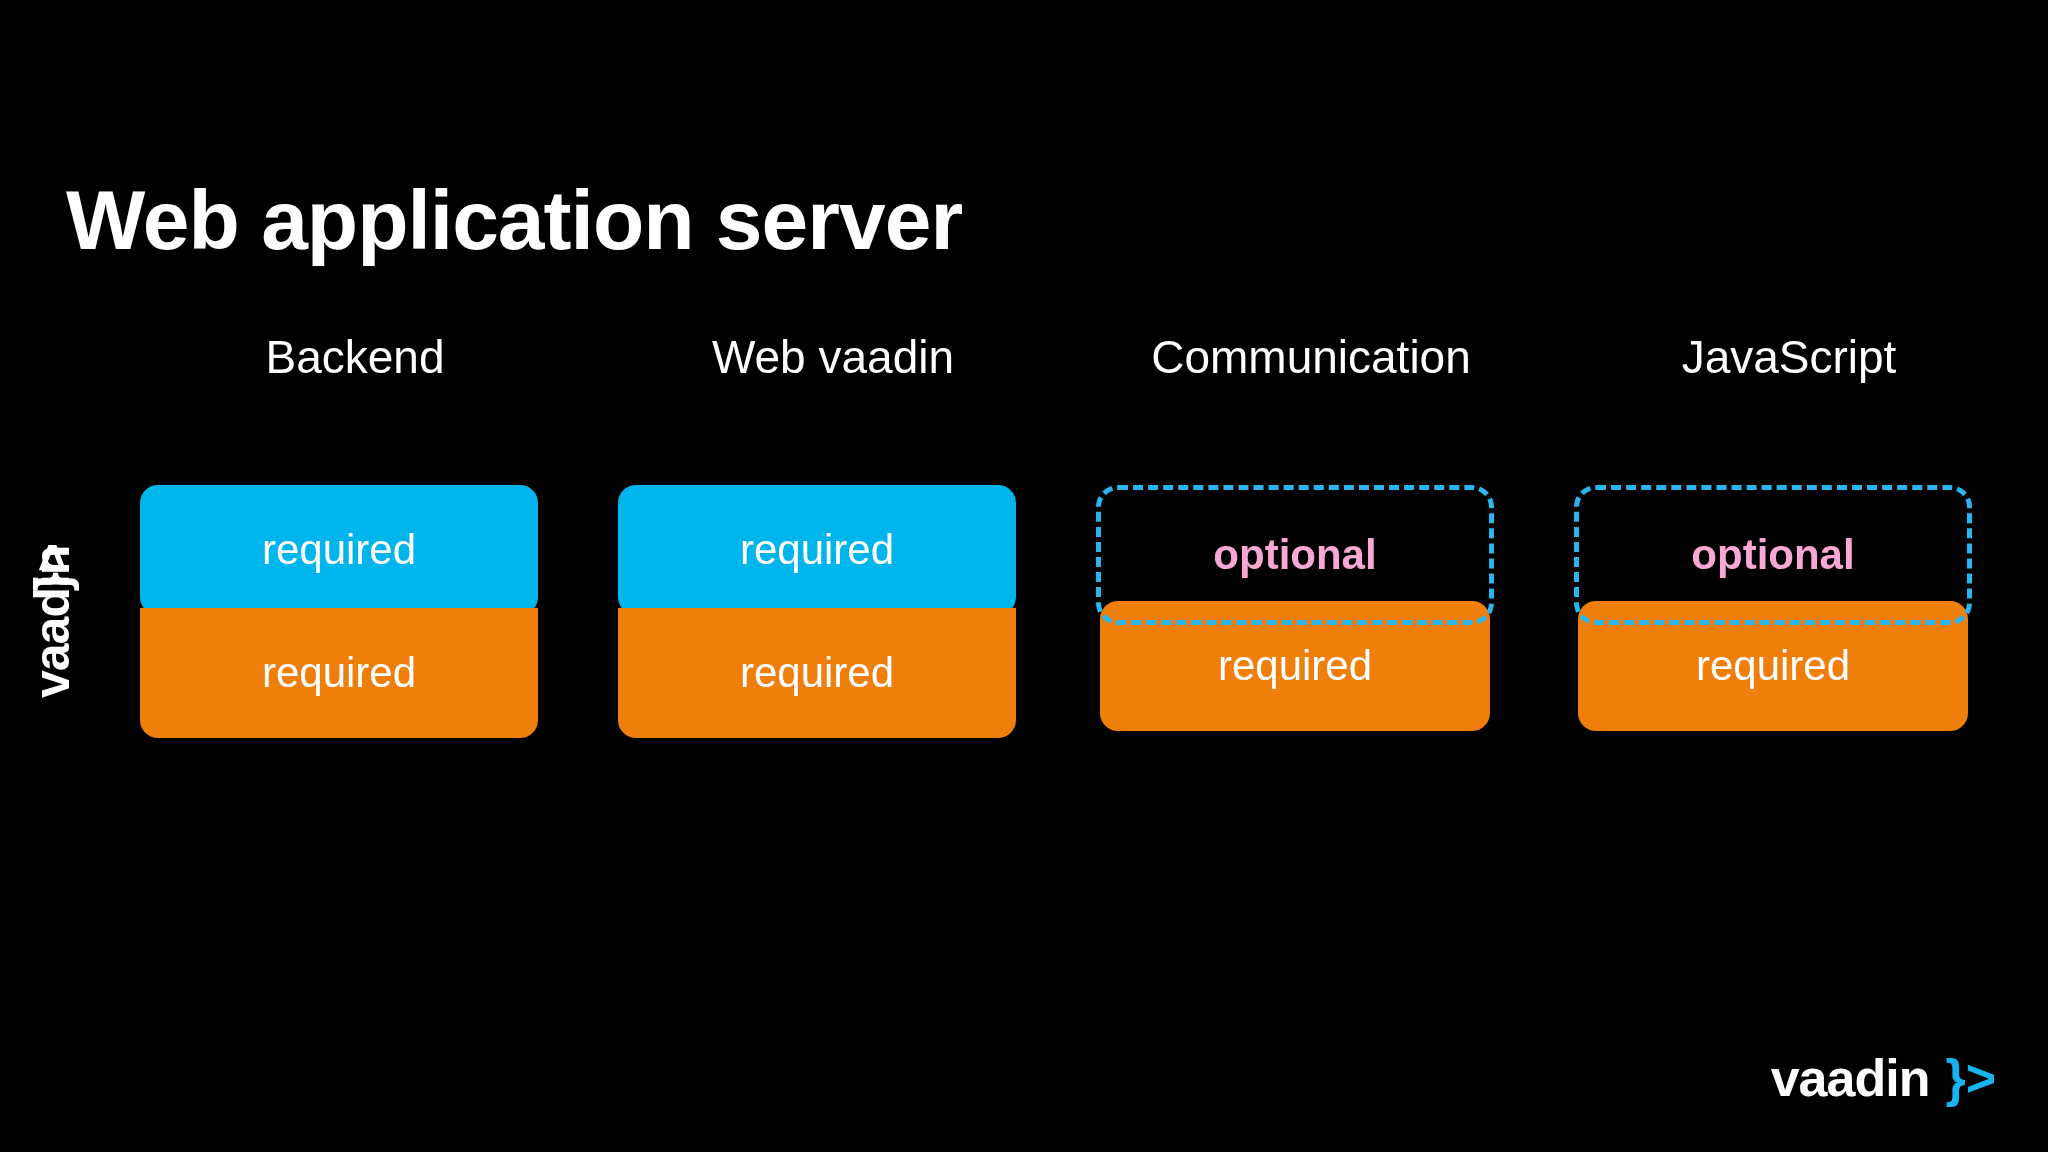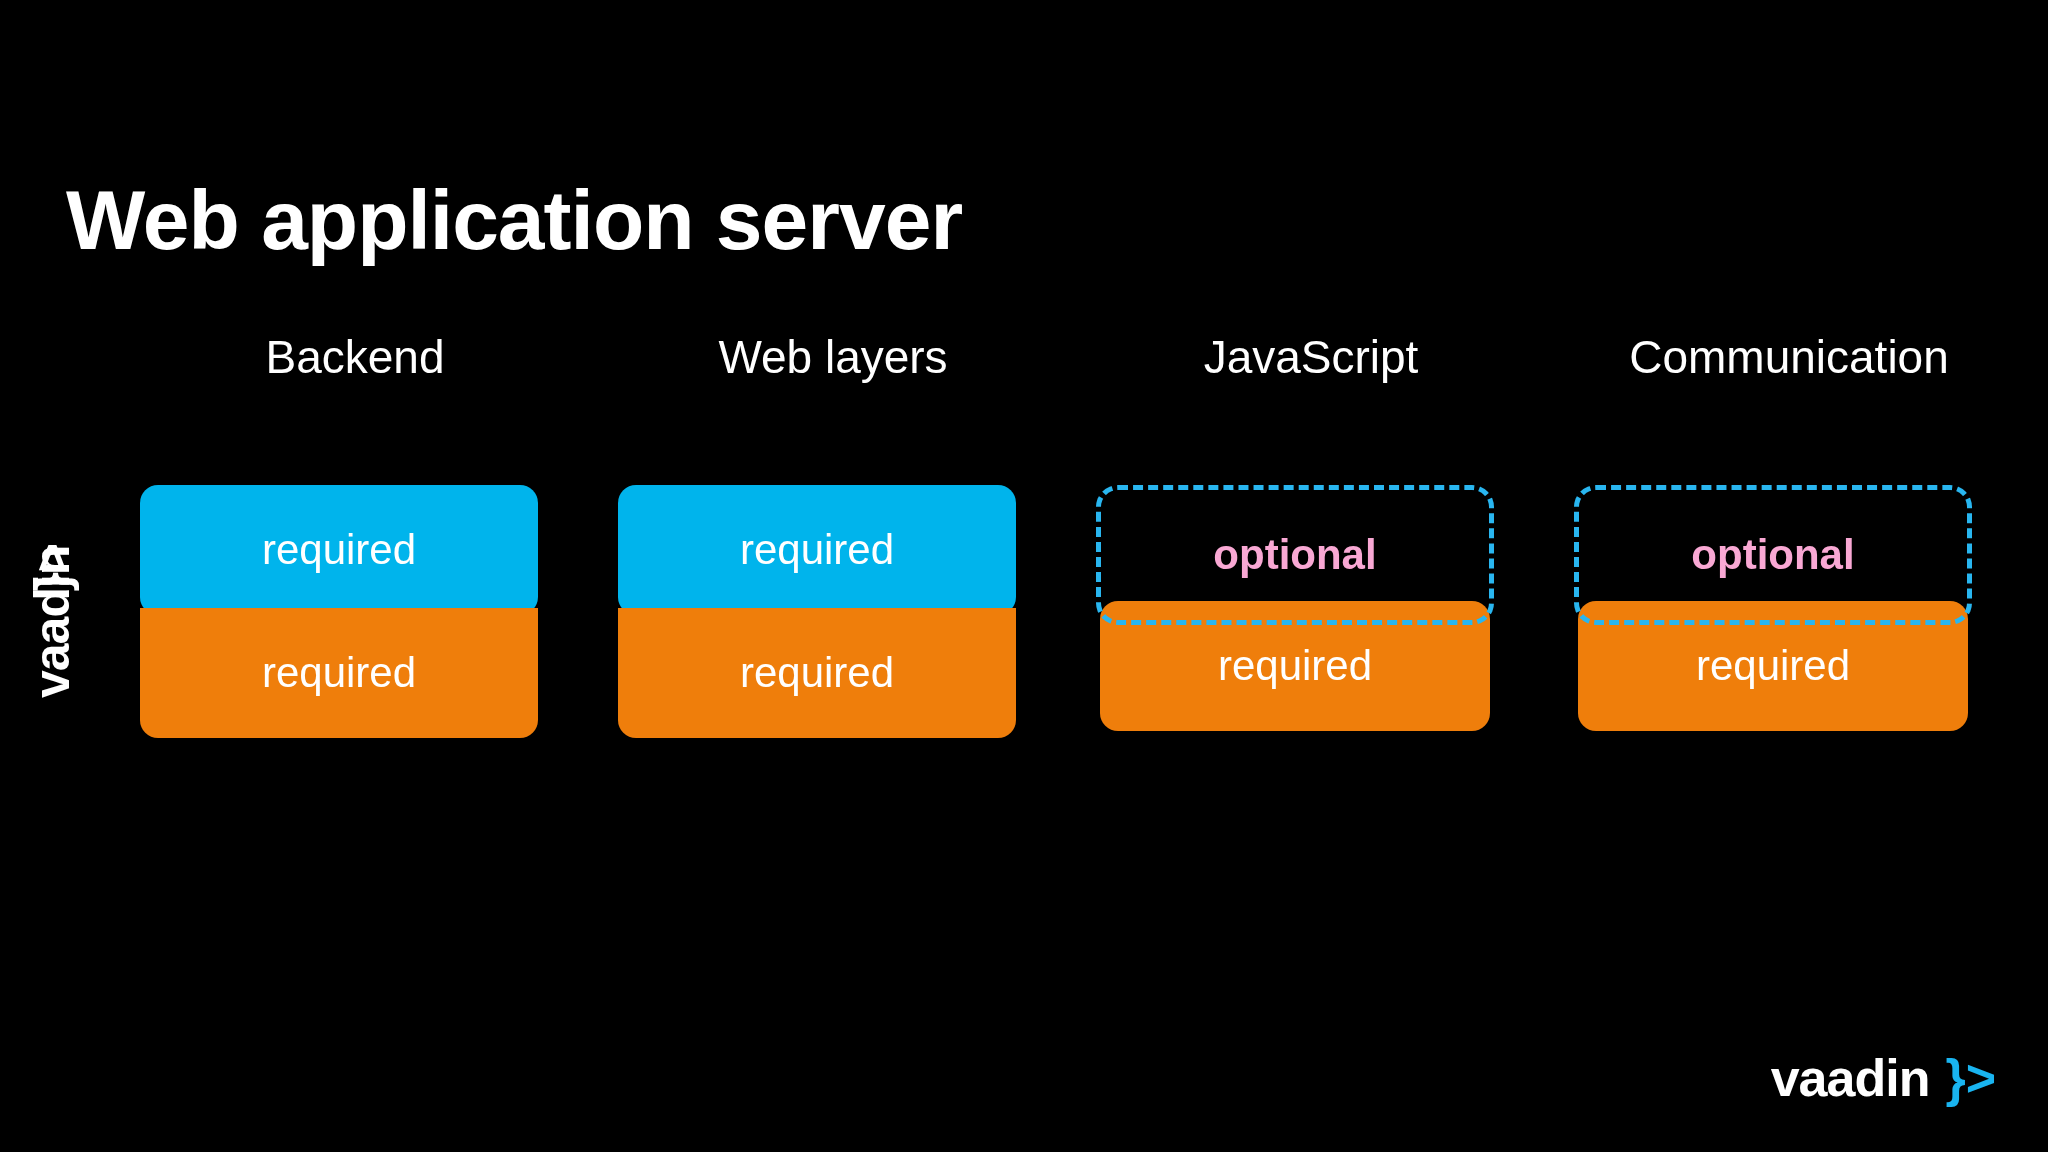--- a/index.html
+++ b/index.html
@@ -186,23 +186,23 @@
 </style>
 </head>
 <body>
 
 <div id="slide">
 
   <h1 class="slide-title">Web application server</h1>
 
   <div class="col-headers">
     <div class="col-header">Backend</div>
-    <div class="col-header">Web layers</div>
+    <div class="col-header">Web vaadin</div>
+    <div class="col-header">Communication</div>
     <div class="col-header">JavaScript</div>
-    <div class="col-header">Communication</div>
   </div>
 
   <div class="cards-row">
 
     <div class="card solid-card">
       <div class="block-top solid">
         <span class="block-label">required</span>
       </div>
       <div class="block-bottom">
         <span class="block-label">required</span>

